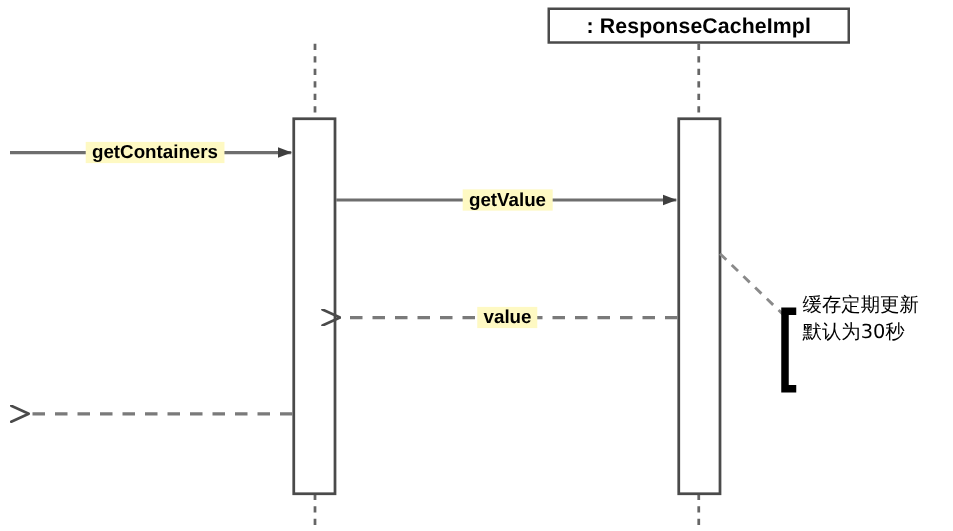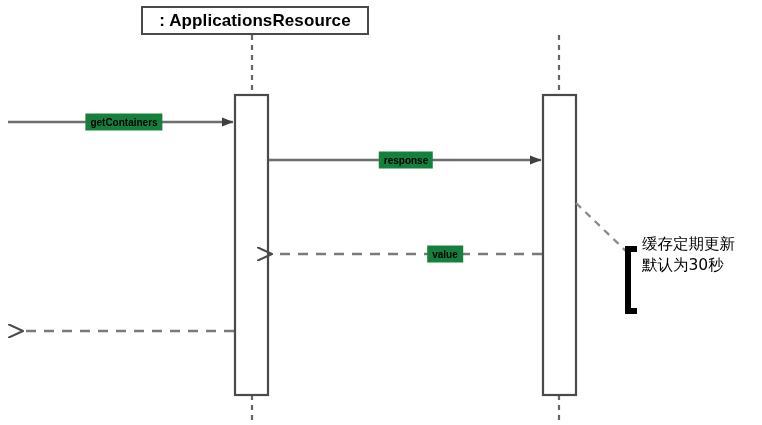--- a/index.html
+++ b/index.html
@@ -34,24 +34,24 @@
     justify-content: center;
     color: #000000;
     font-weight: bold;
     font-size: 17px;
     letter-spacing: 0.1px;
     white-space: nowrap;
   }
   
   .msg-label {
     position: absolute;
-    background: #15803d;
+    background: #fef9c3;
     color: #000000;
     font-weight: bold;
-    font-size: 10px;
+    font-size: 15px;
     line-height: 17px;
     padding: 0 5px;
     white-space: nowrap;
     transform: translate(-50%, -50%);
     text-align: center;
   }
   
   .note-text {
     position: absolute;
     color: #000000;
@@ -93,30 +93,30 @@
 
     <line x1="542" y1="254" x2="272" y2="254" stroke="#7a7a7a" stroke-width="2.6" stroke-dasharray="10 8" marker-end="url(#arrow-open-left)"></line>
 
     <line x1="234" y1="331" x2="23" y2="331" stroke="#7a7a7a" stroke-width="2.6" stroke-dasharray="10 8" marker-end="url(#arrow-open-left)"></line>
 
     <line x1="576" y1="203" x2="628" y2="253" stroke="#8a8a8a" stroke-width="2.3" stroke-dasharray="7 6"></line>
 
     <path d="M637,249 L628,249 L628,311 L637,311" fill="none" stroke="#000000" stroke-width="6" stroke-linecap="butt" stroke-linejoin="miter"></path>
   </svg>
 
-  <div class="lifeline-head" style="left:141px; top:6px; width:228px; height:29px;">
-    <span>: ApplicationsResource</span>
+
+  <div class="lifeline-head" style="left:438px; top:6px; width:242px; height:29px;">
+    <span>: ResponseCacheImpl</span>
   </div>
-
 
   <div class="msg-label" style="left:124px; top:122px;">getContainers</div>
 
-  <div class="msg-label" style="left:406px; top:160px;">response</div>
+  <div class="msg-label" style="left:406px; top:160px;">getValue</div>
 
-  <div class="msg-label" style="left:406px; top:254px;margin-left:39px;">value</div>
+  <div class="msg-label" style="left:406px; top:254px;">value</div>
 
 
   <div class="note-text" style="left:642px; top:234px;">
     <div>缓存定期更新</div>
     <div>默认为30秒</div>
   </div>
 
 </div>
 
 </body></html>

